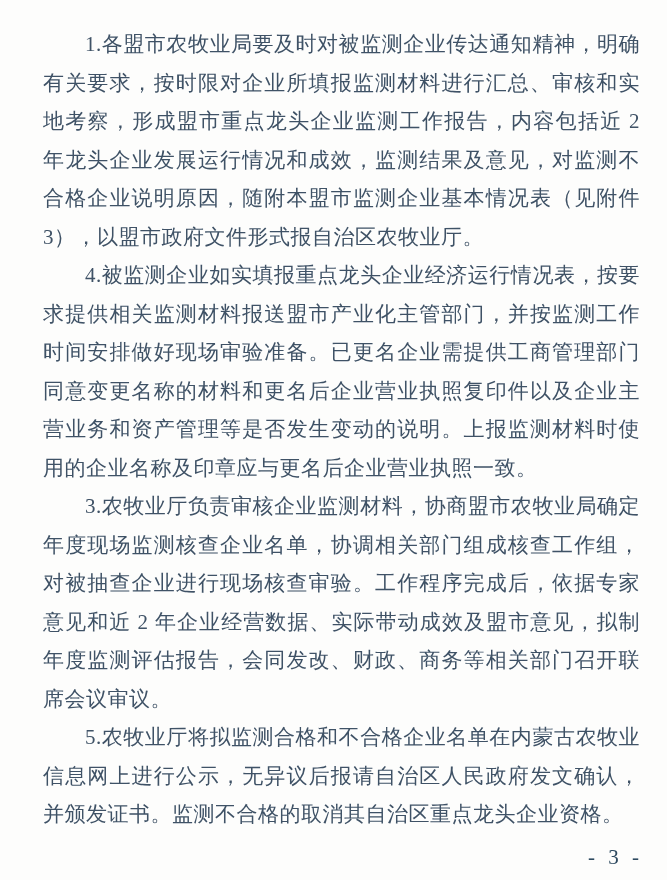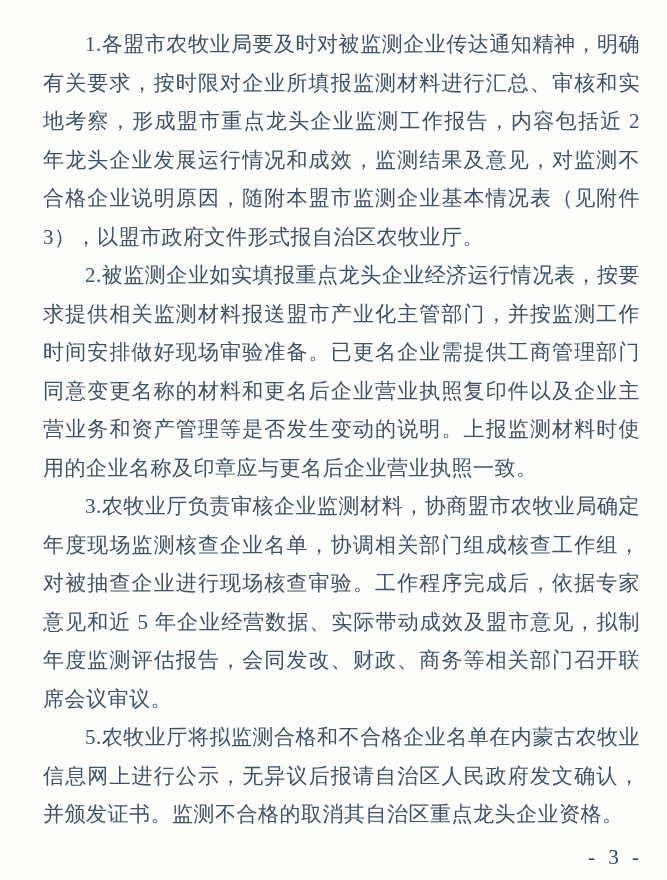--- a/index.html
+++ b/index.html
@@ -41,18 +41,18 @@
     color: #2e4a60;
     white-space: pre;
   }
 </style>
 </head>
 <body>
 
 <div class="page">
   <div class="content">
     <p class="para">1.各盟市农牧业局要及时对被监测企业传达通知精神，明确有关要求，按时限对企业所填报监测材料进行汇总、审核和实地考察，形成盟市重点龙头企业监测工作报告，内容包括近 2 年龙头企业发展运行情况和成效，监测结果及意见，对监测不合格企业说明原因，随附本盟市监测企业基本情况表（见附件 3），以盟市政府文件形式报自治区农牧业厅。</p>
-    <p class="para">2.被监测企业如实填报重点龙头企业经济运行情况表，按要求提供相关监测材料报送盟市产业化主管部门，并按监测工作时间安排做好现场审验准备。已更名企业需提供工商管理部门同意变更名称的材料和更名后企业营业执照复印件以及企业主营业务和资产管理等是否发生变动的说明。上报监测材料时使用的企业名称及印章应与更名后企业营业执照一致。</p>
-    <p class="para">3.农牧业厅负责审核企业监测材料，协商盟市农牧业局确定年度现场监测核查企业名单，协调相关部门组成核查工作组，对被抽查企业进行现场核查审验。工作程序完成后，依据专家意见和近 5 年企业经营数据、实际带动成效及盟市意见，拟制年度监测评估报告，会同发改、财政、商务等相关部门召开联席会议审议。</p>
+    <p class="para">4.被监测企业如实填报重点龙头企业经济运行情况表，按要求提供相关监测材料报送盟市产业化主管部门，并按监测工作时间安排做好现场审验准备。已更名企业需提供工商管理部门同意变更名称的材料和更名后企业营业执照复印件以及企业主营业务和资产管理等是否发生变动的说明。上报监测材料时使用的企业名称及印章应与更名后企业营业执照一致。</p>
+    <p class="para">3.农牧业厅负责审核企业监测材料，协商盟市农牧业局确定年度现场监测核查企业名单，协调相关部门组成核查工作组，对被抽查企业进行现场核查审验。工作程序完成后，依据专家意见和近 2 年企业经营数据、实际带动成效及盟市意见，拟制年度监测评估报告，会同发改、财政、商务等相关部门召开联席会议审议。</p>
     <p class="para">5.农牧业厅将拟监测合格和不合格企业名单在内蒙古农牧业信息网上进行公示，无异议后报请自治区人民政府发文确认，并颁发证书。监测不合格的取消其自治区重点龙头企业资格。</p>
   </div>
   <div class="page-number">- 3 -</div>
 </div>
 
 </body></html>

